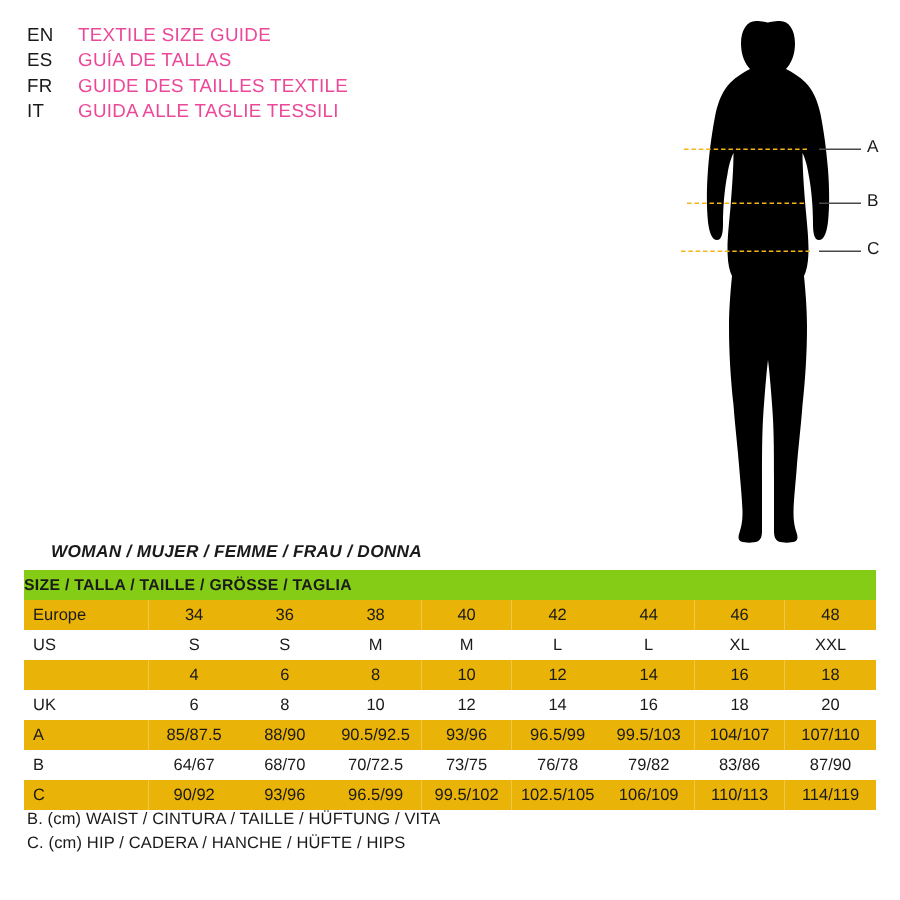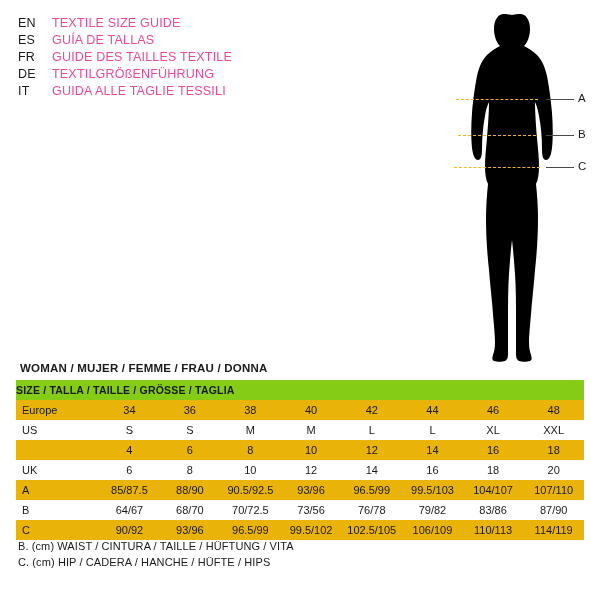--- a/index.html
+++ b/index.html
@@ -68,26 +68,27 @@
   .measure-label {
     position: absolute;
     font-size: 11.5px;
     color: #1a1a1a;
     font-weight: 400;
   }
 
   
   .woman-label {
     position: absolute;
-    left: 20px;
+    left: 34px;
     top: 362px;
     font-size: 11.5px;
     font-weight: bold;
     letter-spacing: 0.2px;
     color: #1a1a1a;
+    font-style: italic;
   }
 
   table.size-table {
     position: absolute;
     left: 16px;
     top: 380px;
     width: 568px;
     border-collapse: collapse;
     font-size: 11px;
   }
@@ -139,24 +140,20 @@
       <span class="lang-code">EN</span>
       <span class="lang-title">TEXTILE SIZE GUIDE</span>
     </div>
     <div class="lang-row">
       <span class="lang-code">ES</span>
       <span class="lang-title">GUÍA DE TALLAS</span>
     </div>
     <div class="lang-row">
       <span class="lang-code">FR</span>
       <span class="lang-title">GUIDE DES TAILLES TEXTILE</span>
-    </div>
-    <div class="lang-row">
-      <span class="lang-code">DE</span>
-      <span class="lang-title">TEXTILGRÖßENFÜHRUNG</span>
     </div>
     <div class="lang-row">
       <span class="lang-code">IT</span>
       <span class="lang-title">GUIDA ALLE TAGLIE TESSILI</span>
     </div>
   </div>
 
   <div class="figure-area">
     <svg class="figure-svg" width="160" height="360" viewBox="0 0 160 360">
       <path fill="#000000" d="
@@ -293,21 +290,21 @@
         <td class="c-val">99.5/103</td>
         <td class="c-val">104/107</td>
         <td class="c-val">107/110</td>
       </tr>
 
       <tr class="row-plain">
         <td class="c-label">B</td>
         <td class="c-val">64/67</td>
         <td class="c-val">68/70</td>
         <td class="c-val">70/72.5</td>
-        <td class="c-val">73/56</td>
+        <td class="c-val">73/75</td>
         <td class="c-val">76/78</td>
         <td class="c-val">79/82</td>
         <td class="c-val">83/86</td>
         <td class="c-val">87/90</td>
       </tr>
 
       <tr class="row-shade">
         <td class="c-label">C</td>
         <td class="c-val">90/92</td>
         <td class="c-val">93/96</td>

